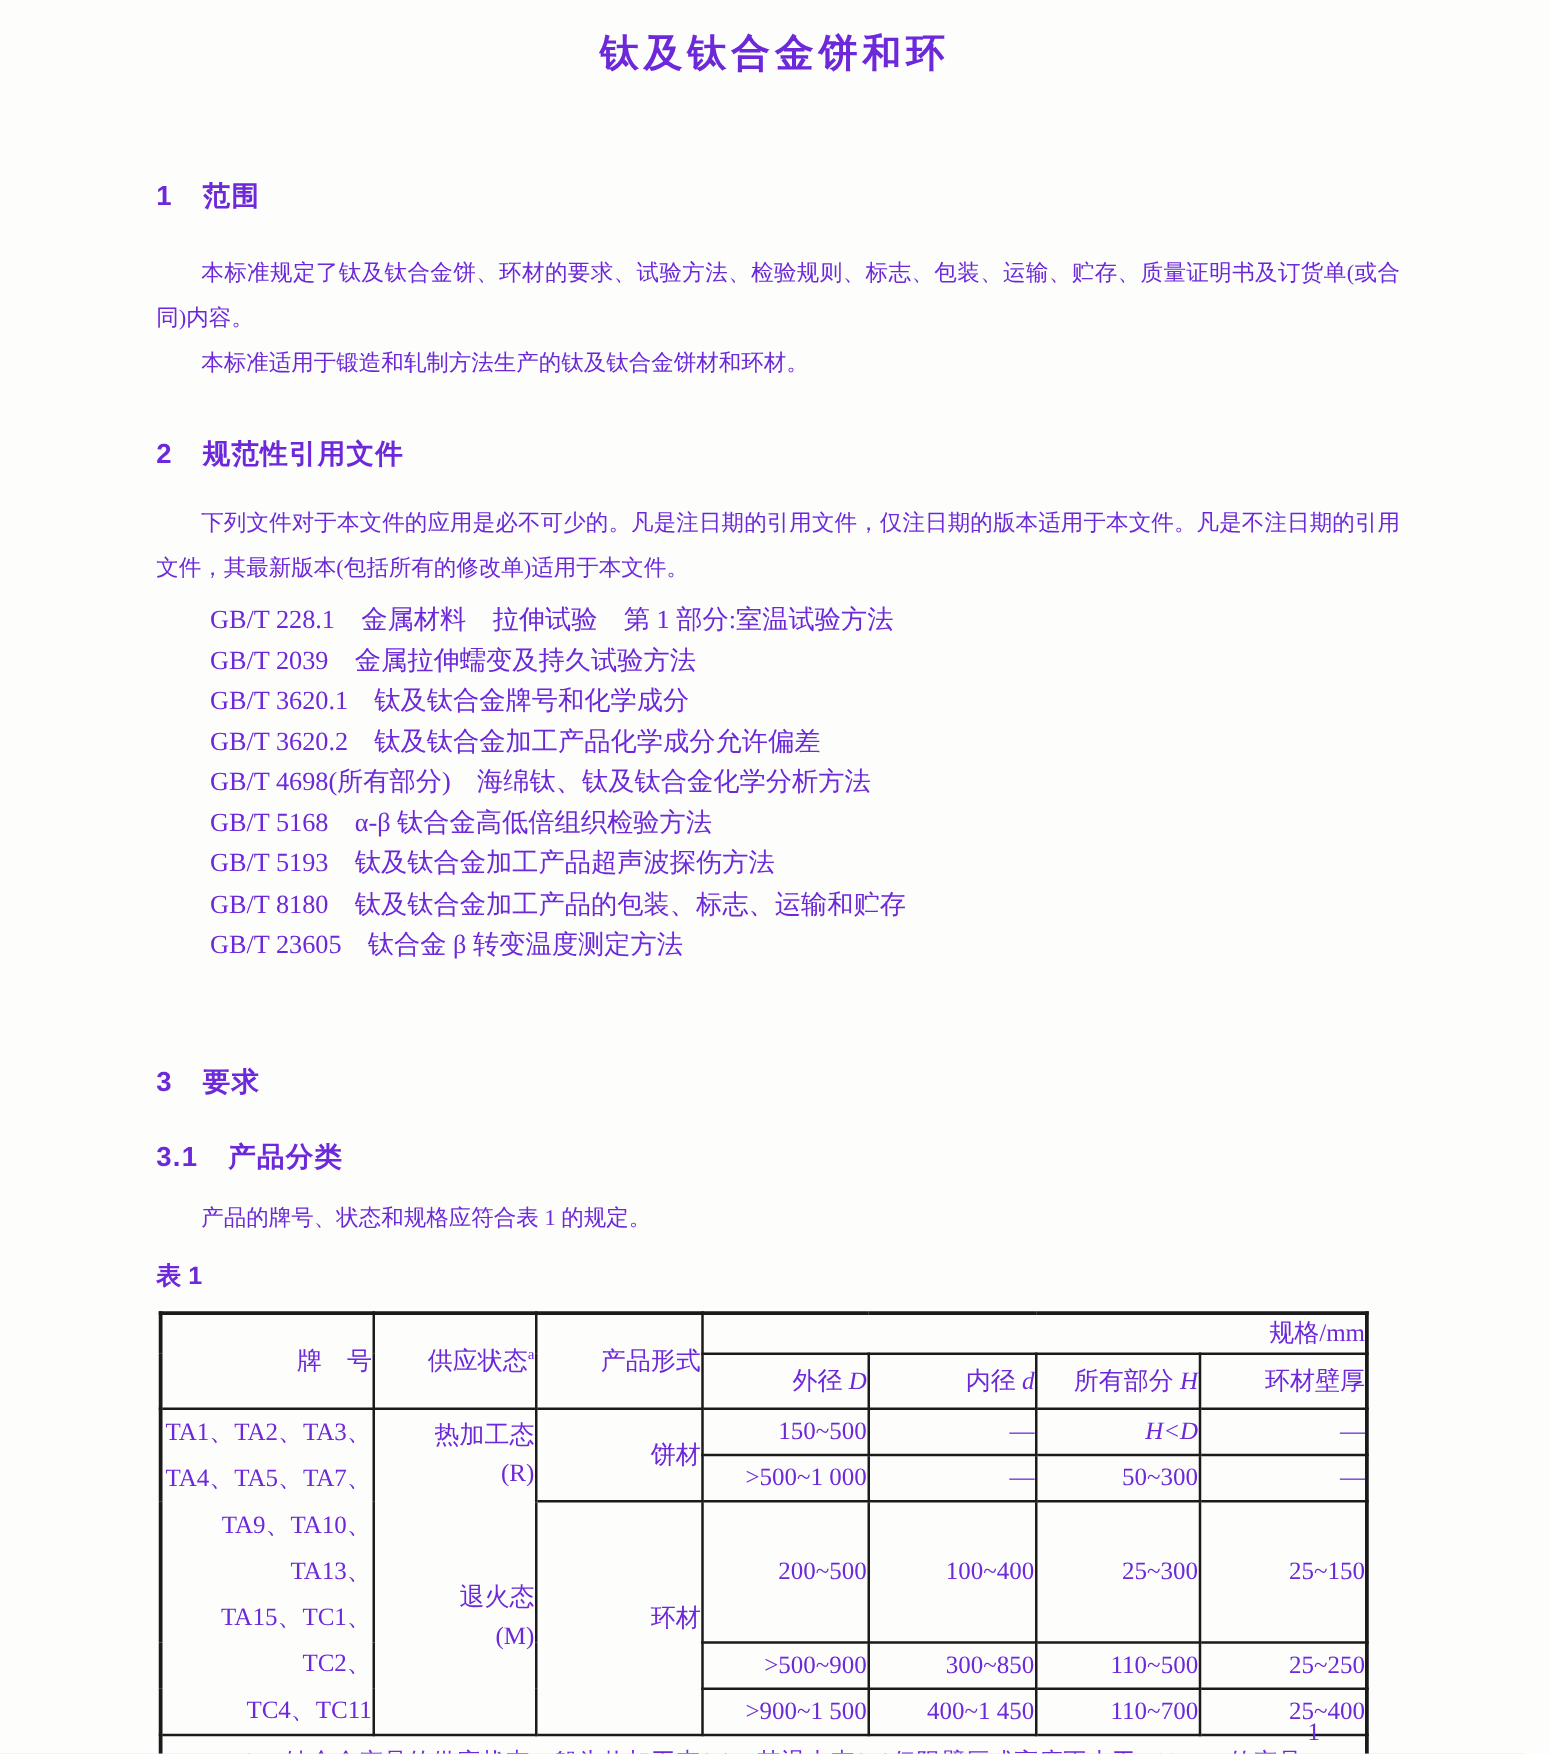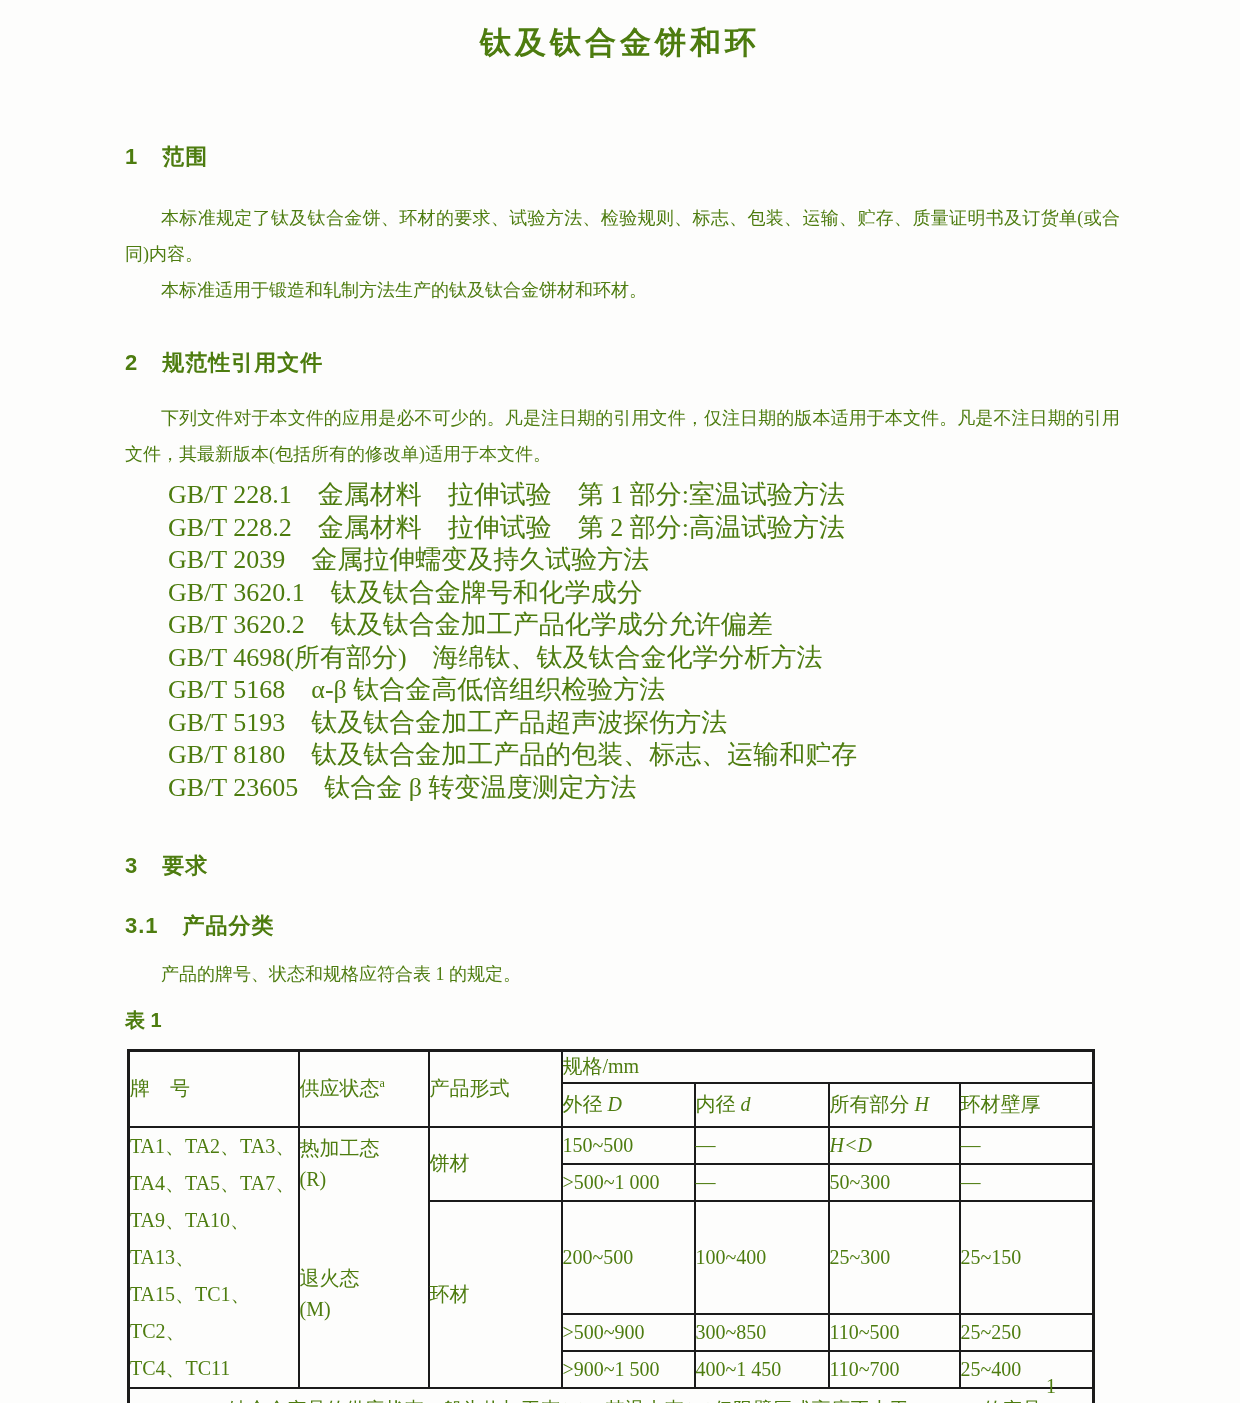--- a/index.html
+++ b/index.html
@@ -2,21 +2,21 @@
 <html><head>
 <meta charset="utf-8">
 <style>
   html, body { margin: 0; padding: 0; background: #e8e8e8; }
   .page {
     position: relative;
     width: 1240px;
     height: 1403px;
     margin: 0 auto;
     background: #fdfdfc;
-    color: #4d7c0f;
+    color: #6d28d9;
     font-family: "Liberation Serif", "DejaVu Serif", serif;
     overflow: hidden;
   }
   .doc-title {
     position: absolute;
     top: 22px;
     left: 0;
     width: 100%;
     margin: 0;
     text-align: center;
@@ -42,21 +42,21 @@
     width: 995px;
     font-size: 18px;
     line-height: 36px;
     text-align: justify;
   }
   .para { margin: 0; text-indent: 2em; }
   .ref-list {
     position: absolute;
     left: 168px;
     width: 950px;
-    font-size: 26px;
+    font-size: 21px;
     line-height: 32.5px;
   }
   .table-caption {
     position: absolute;
     top: 1007px;
     left: 125px;
     width: 967px;
     text-align: left;
     font-family: "Liberation Sans", "DejaVu Sans", sans-serif;
     font-weight: bold;
@@ -67,21 +67,21 @@
     top: 1049px;
     left: 127px;
     width: 965px;
     border-collapse: collapse;
     table-layout: fixed;
     font-size: 20px;
     border: 3px solid #1b1b1b;
   }
   .t1 td {
     border: 2px solid #1b1b1b;
-    text-align: left;
+    text-align: right;
     vertical-align: middle;
     padding: 0;
   }
   .t1 tr.hr1 { height: 32px; }
   .t1 tr.hr2 { height: 44px; }
   .t1 tr.dr  { height: 37px; }
   .t1 tr.fnr { height: 45px; }
   .t1 .no-bottom { border-bottom: none; }
   .t1 .no-top { border-top: none; }
   .t1 sup { font-size: 12px; line-height: 0; }
@@ -121,21 +121,20 @@
     <span class="h-num">2</span>
     <span class="h-title">规范性引用文件</span>
   </div>
 
   <div class="textblock" style="top:400px">
     <p class="para">下列文件对于本文件的应用是必不可少的。凡是注日期的引用文件，仅注日期的版本适用于本文件。凡是不注日期的引用文件，其最新版本(包括所有的修改单)适用于本文件。</p>
   </div>
 
   <div class="ref-list" style="top:479px">
     <div class="ref-item">GB/T 228.1　金属材料　拉伸试验　第 1 部分:室温试验方法</div>
-    <div class="ref-item">GB/T 228.2　金属材料　拉伸试验　第 2 部分:高温试验方法</div>
     <div class="ref-item">GB/T 2039　金属拉伸蠕变及持久试验方法</div>
     <div class="ref-item">GB/T 3620.1　钛及钛合金牌号和化学成分</div>
     <div class="ref-item">GB/T 3620.2　钛及钛合金加工产品化学成分允许偏差</div>
     <div class="ref-item">GB/T 4698(所有部分)　海绵钛、钛及钛合金化学分析方法</div>
     <div class="ref-item">GB/T 5168　α-β 钛合金高低倍组织检验方法</div>
     <div class="ref-item">GB/T 5193　钛及钛合金加工产品超声波探伤方法</div>
     <div class="ref-item">GB/T 8180　钛及钛合金加工产品的包装、标志、运输和贮存</div>
     <div class="ref-item">GB/T 23605　钛合金 β 转变温度测定方法</div>
   </div>
 

